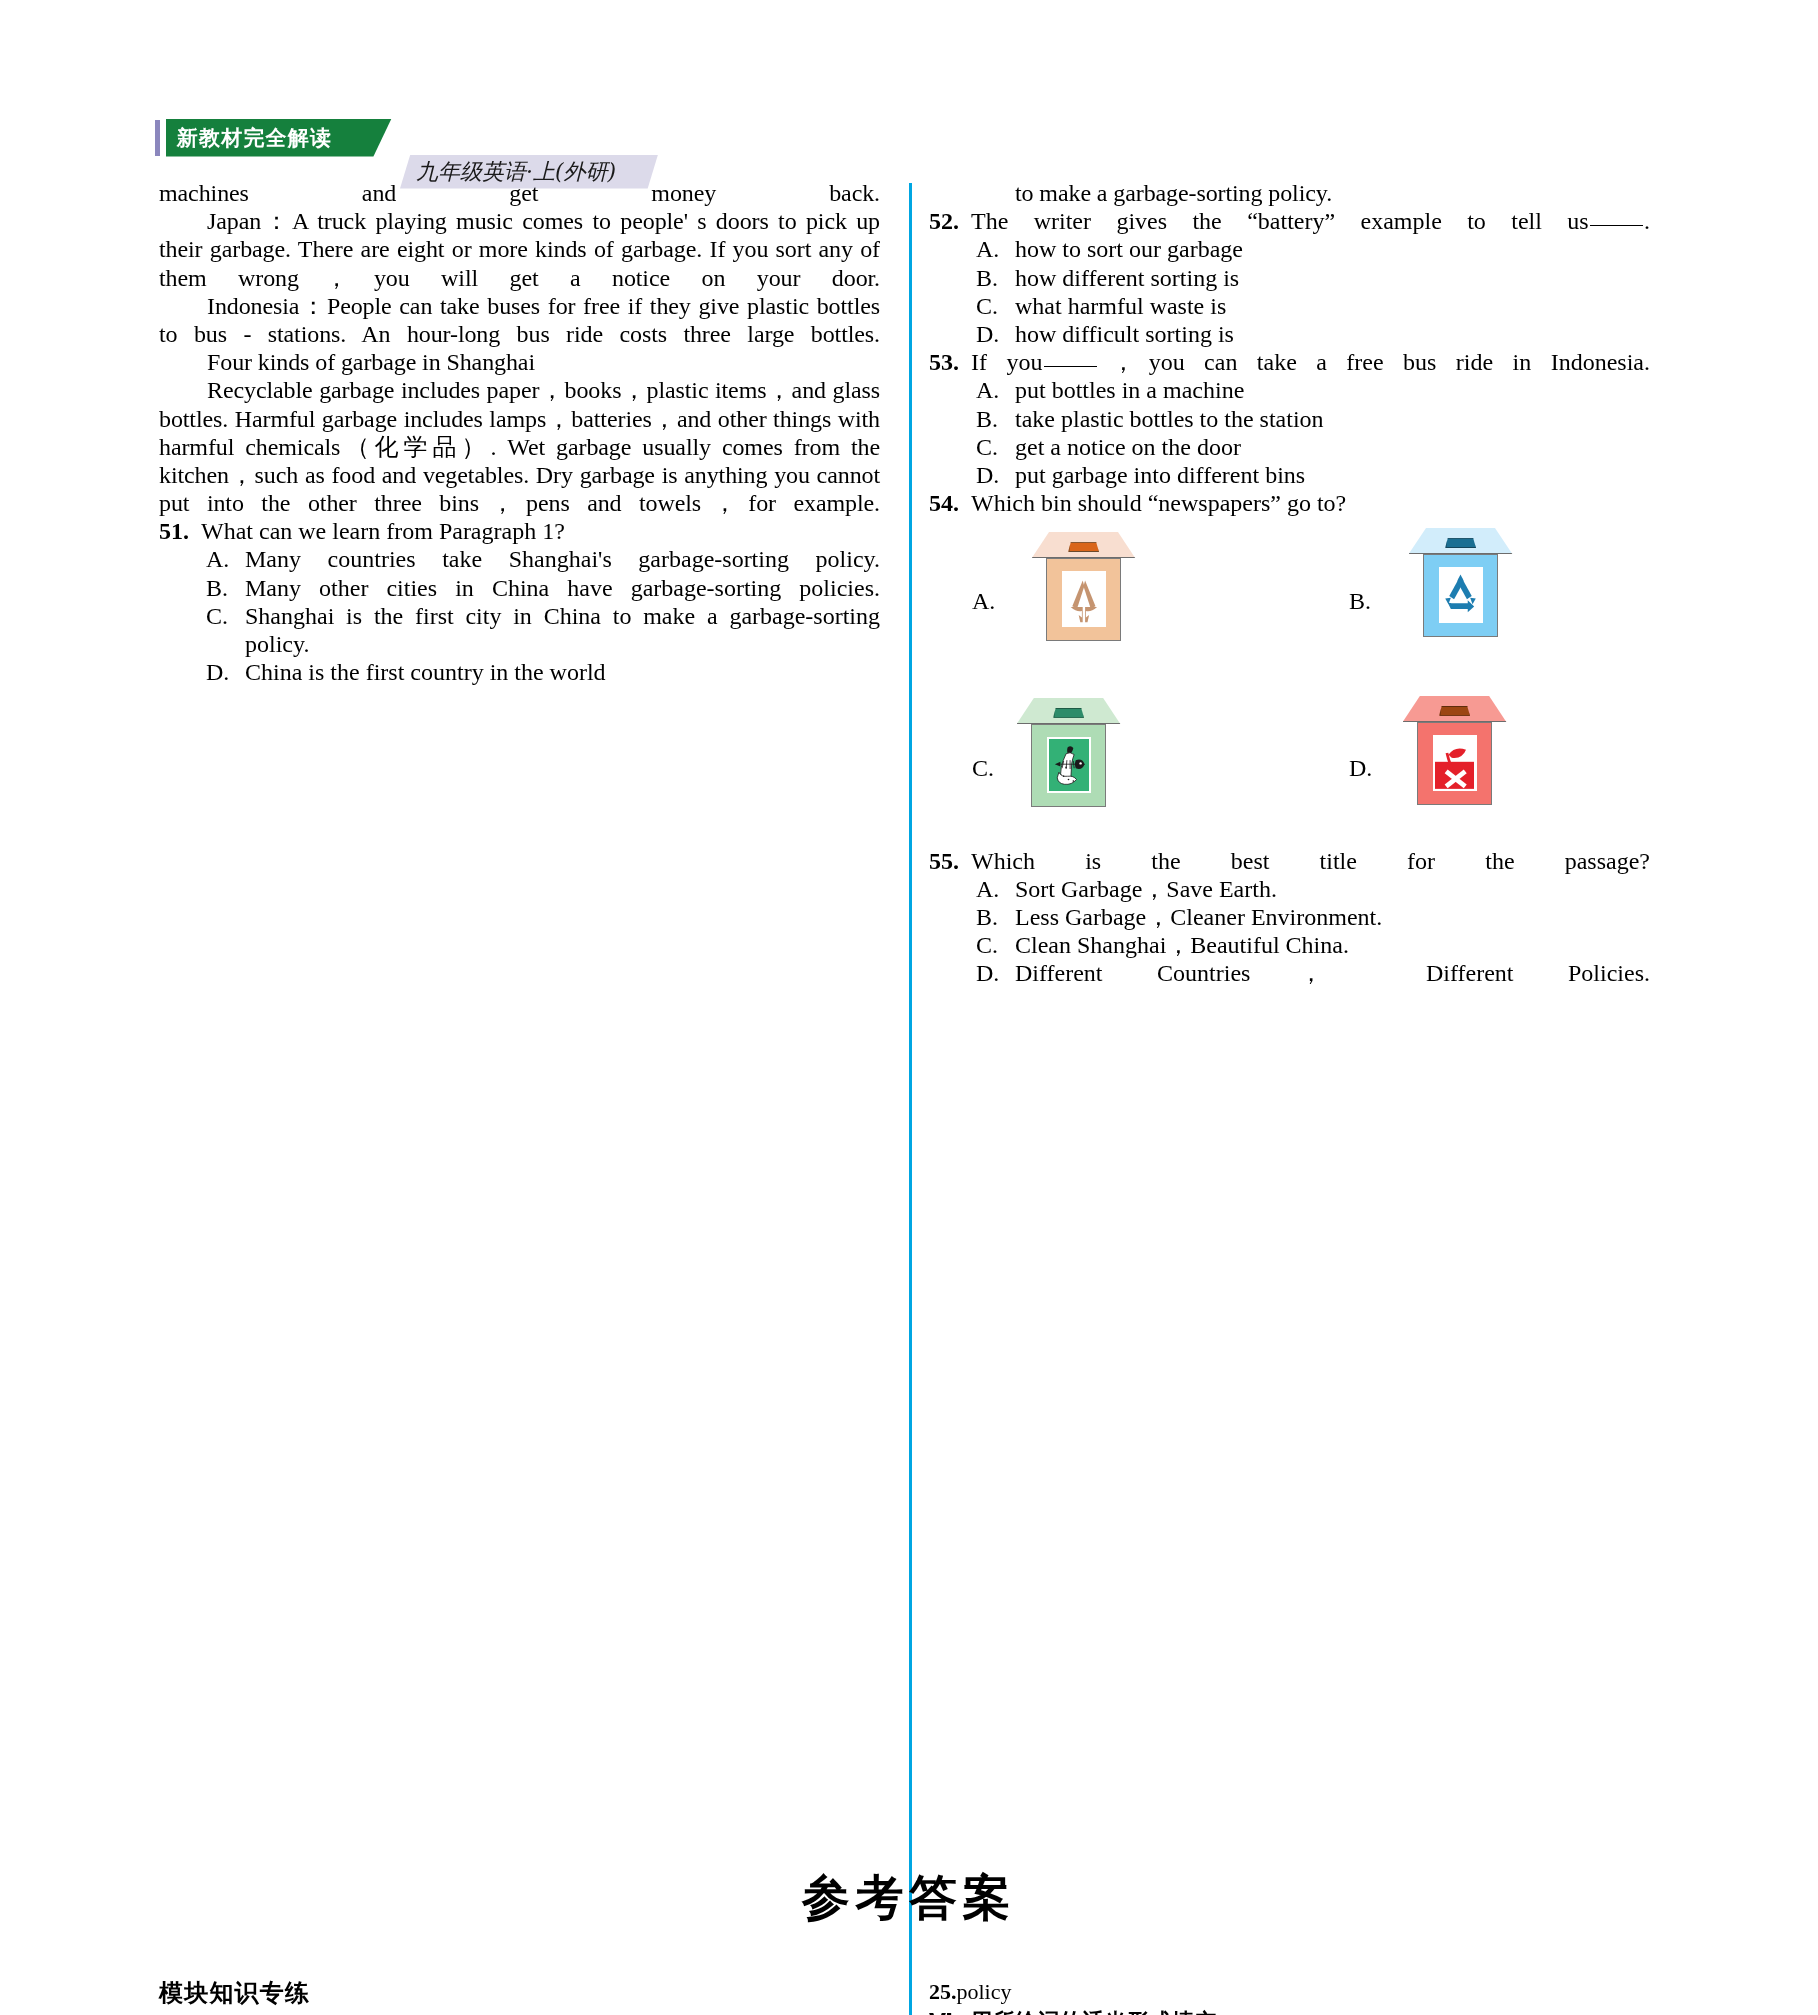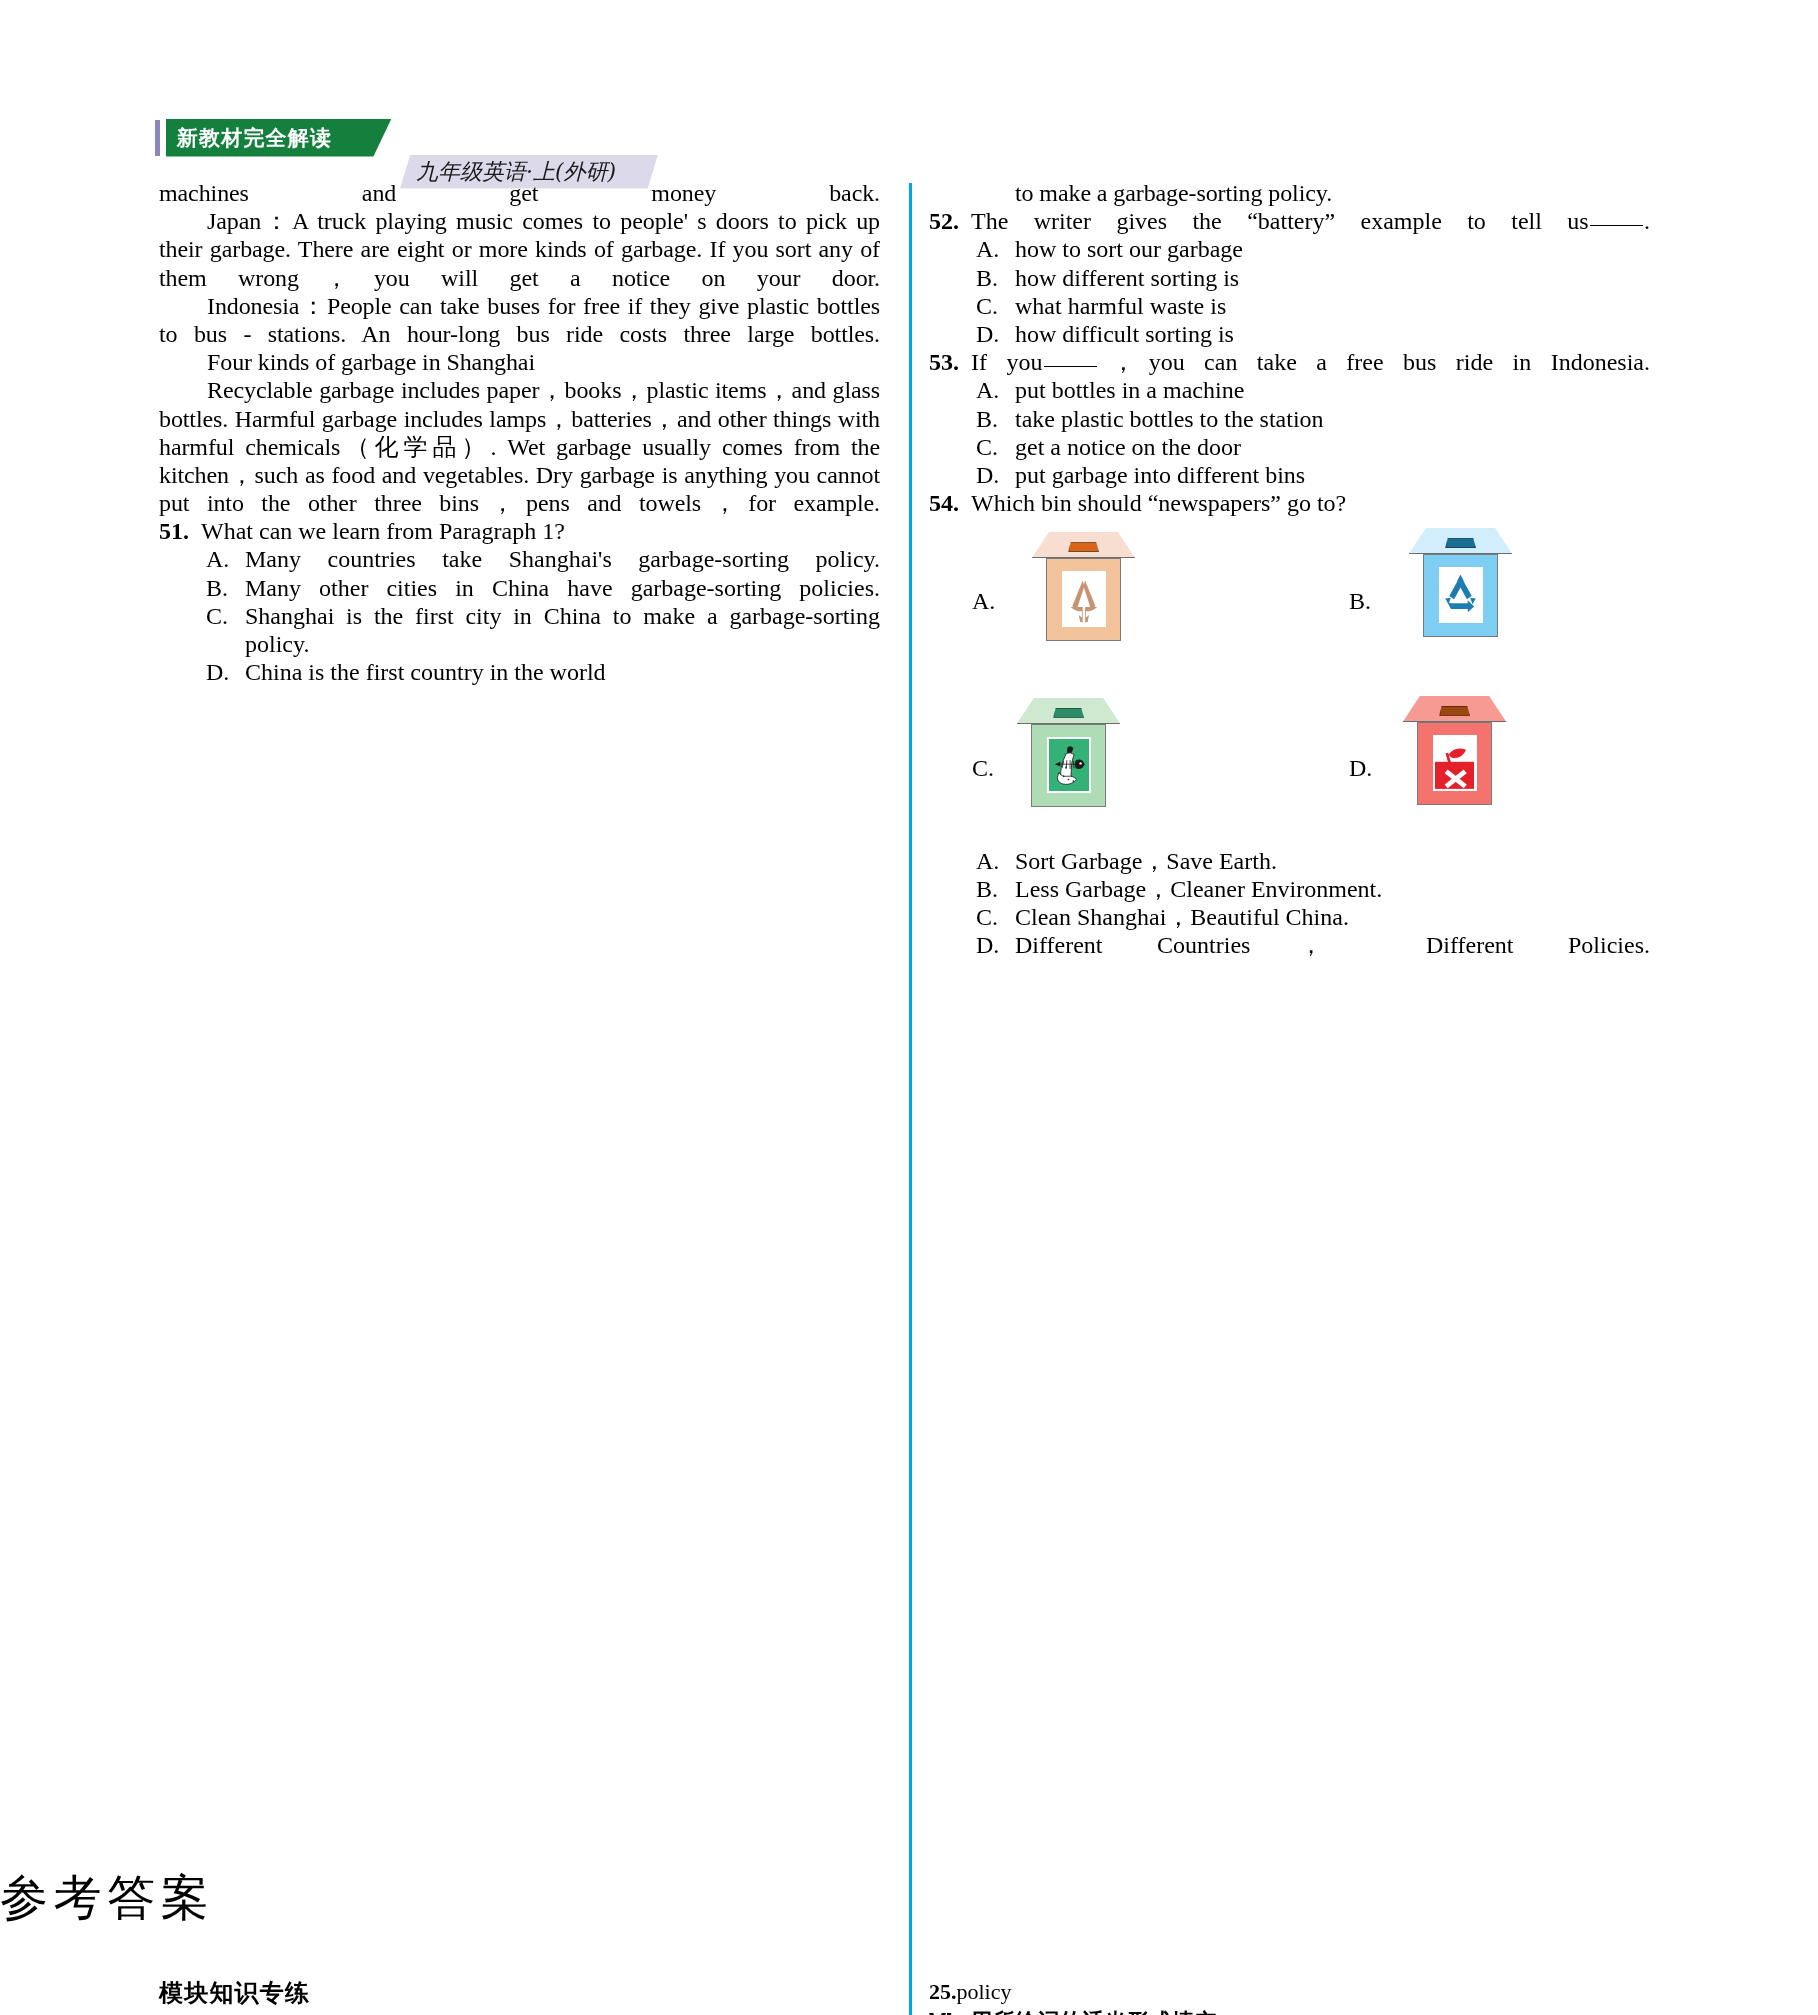--- a/index.html
+++ b/index.html
@@ -204,22 +204,23 @@
     overflow: hidden;
   }
   .bin .plate svg { display: block; }
 
   
   #ans-title {
     position: absolute;
     left: 0;
     top: 1866px;
     width: 1818px;
+    text-align: center;
     font-family: "DejaVu Sans", sans-serif;
-    font-weight: normal;
+    font-weight: bold;
     font-size: 48px;
     letter-spacing: 5.6px;
     color: #000;
   }
 
   
   .ans-col {
     position: absolute;
     top: 1977px;
     width: 721px;
@@ -412,20 +413,23 @@
             <path d="M30 40 q6 26 16 46 q6 12 10 22" stroke="#e4202a" stroke-width="7" fill="none"></path>
             <path d="M26 96 l10 10 l-4 12" stroke="#e4202a" stroke-width="5" fill="none"></path>
             <path d="M28 86 L76 124" stroke="#ffffff" stroke-width="12"></path>
             <path d="M76 86 L28 124" stroke="#ffffff" stroke-width="12"></path>
           </svg>
         </div>
       </div>
     </div>
   </div>
 
+  <div class="qline fulljust">
+    <span class="qnum">55.</span><span>Which is the best title for the passage?</span>
+  </div>
   <div class="opt">
     <span class="oletter">A.</span><span>Sort Garbage，Save Earth.</span>
   </div>
   <div class="opt">
     <span class="oletter">B.</span><span>Less Garbage，Cleaner Environment.</span>
   </div>
   <div class="opt">
     <span class="oletter">C.</span><span>Clean Shanghai，Beautiful China.</span>
   </div>
   <div class="opt fulljust">

